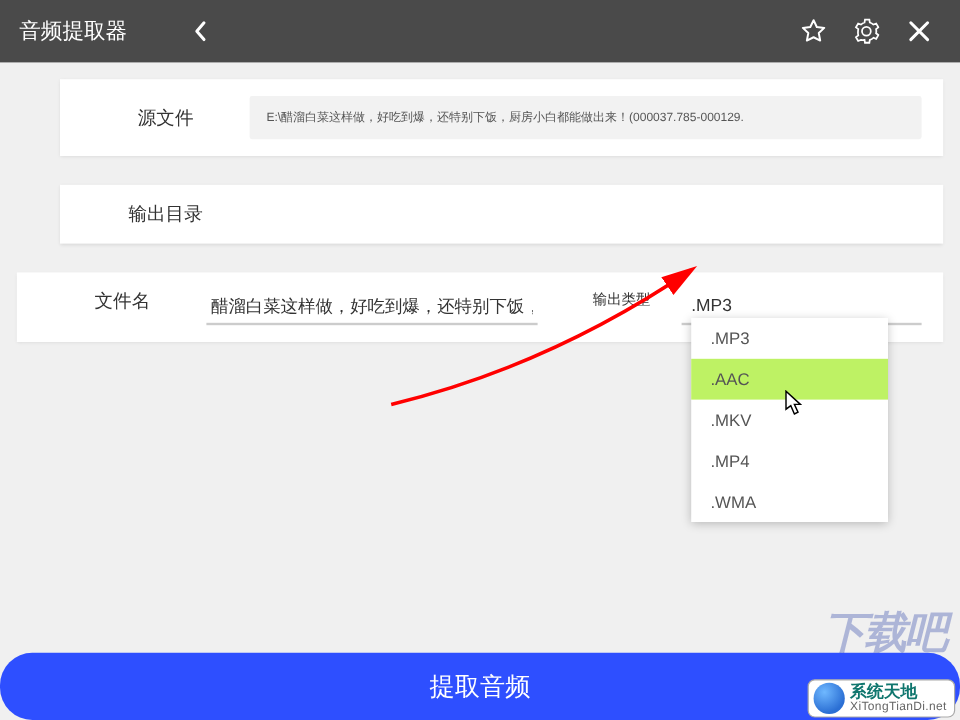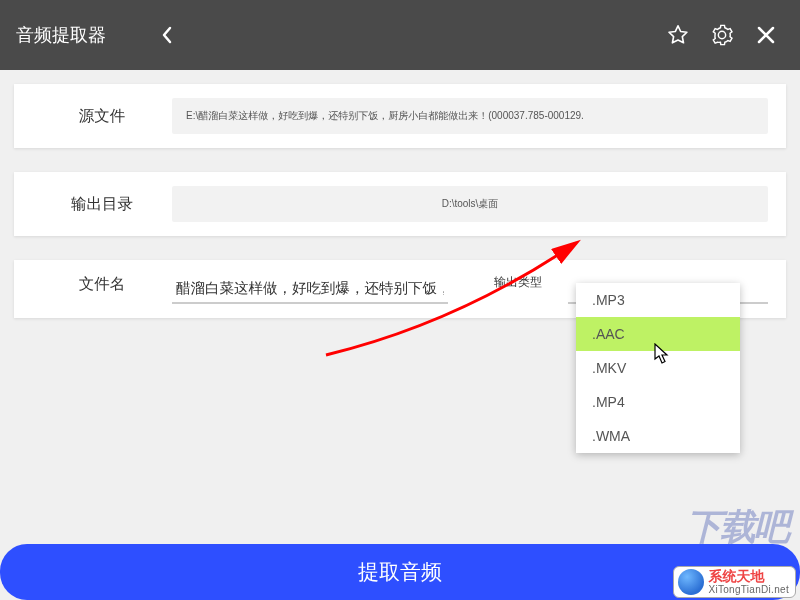--- a/index.html
+++ b/index.html
@@ -4,21 +4,21 @@
 <style>
   * { box-sizing: border-box; margin: 0; padding: 0; }
   body {
     width: 800px; height: 600px;
     font-family: "Microsoft YaHei", "PingFang SC", sans-serif;
     background: #f0f0f0;
     position: relative;
     overflow: hidden;
   }
   .titlebar {
-    height: 70px;
+    height: 52px;
     background: #4a4a4a;
     color: #fff;
     display: flex;
     align-items: center;
     padding: 0 16px;
   }
   .titlebar .title { font-size: 18px; font-weight: 400; }
   .titlebar .back {
     margin-left: 46px;
     width: 30px; height: 30px;
@@ -37,20 +37,21 @@
     height: calc(100% - 52px - 56px);
     position: relative;
   }
   .card {
     background: #fff;
     box-shadow: 0 1px 3px rgba(0,0,0,0.1);
     padding: 14px 18px;
     margin-bottom: 24px;
     display: flex;
     align-items: center;
+    margin-left: 36px;
   }
   .label {
     width: 140px;
     text-align: center;
     font-size: 15.5px;
     color: #333;
     flex-shrink: 0;
   }
   .readonly-field {
     flex: 1;
@@ -161,21 +162,21 @@
     line-height: 1.1;
   }
   .watermark .globe {
     width: 26px; height: 26px;
     border-radius: 50%;
     background: radial-gradient(circle at 35% 30%, #6fb8ff 0%, #2b6fd4 70%);
     margin-right: 4px;
     position: relative;
     flex-shrink: 0;
   }
-  .watermark .cn { font-weight: bold; font-size: 14px; color: #ef4444; }
+  .watermark .cn { font-weight: bold; font-size: 14px; color: #0f766e; }
   .watermark .en { color: #666; letter-spacing: 0.3px; }
   .bg-watermark {
     position: absolute;
     right: 12px;
     bottom: 48px;
     font-size: 36px;
     font-weight: 700;
     font-style: italic;
     color: rgba(0,30,150,0.28);
     z-index: 1;
@@ -213,21 +214,20 @@
 
 <div class="content">
 
   <div class="card">
     <div class="label">源文件</div>
     <div class="readonly-field" style="text-align:left;">E:\醋溜白菜这样做，好吃到爆，还特别下饭，厨房小白都能做出来！(000037.785-000129.</div>
   </div>
 
   <div class="card">
     <div class="label">输出目录</div>
-    <div class="readonly-field">D:\tools\桌面</div>
   </div>
 
   <div class="card2">
     <div class="label" style="width:140px;">文件名</div>
     <input class="underline-input" value="醋溜白菜这样做，好吃到爆，还特别下饭，厨房小白" style="">
     <div class="label-sm">输出类型</div>
     <div class="select-wrap">
       <span class="sel-val">.MP3</span>
     </div>
   </div>

